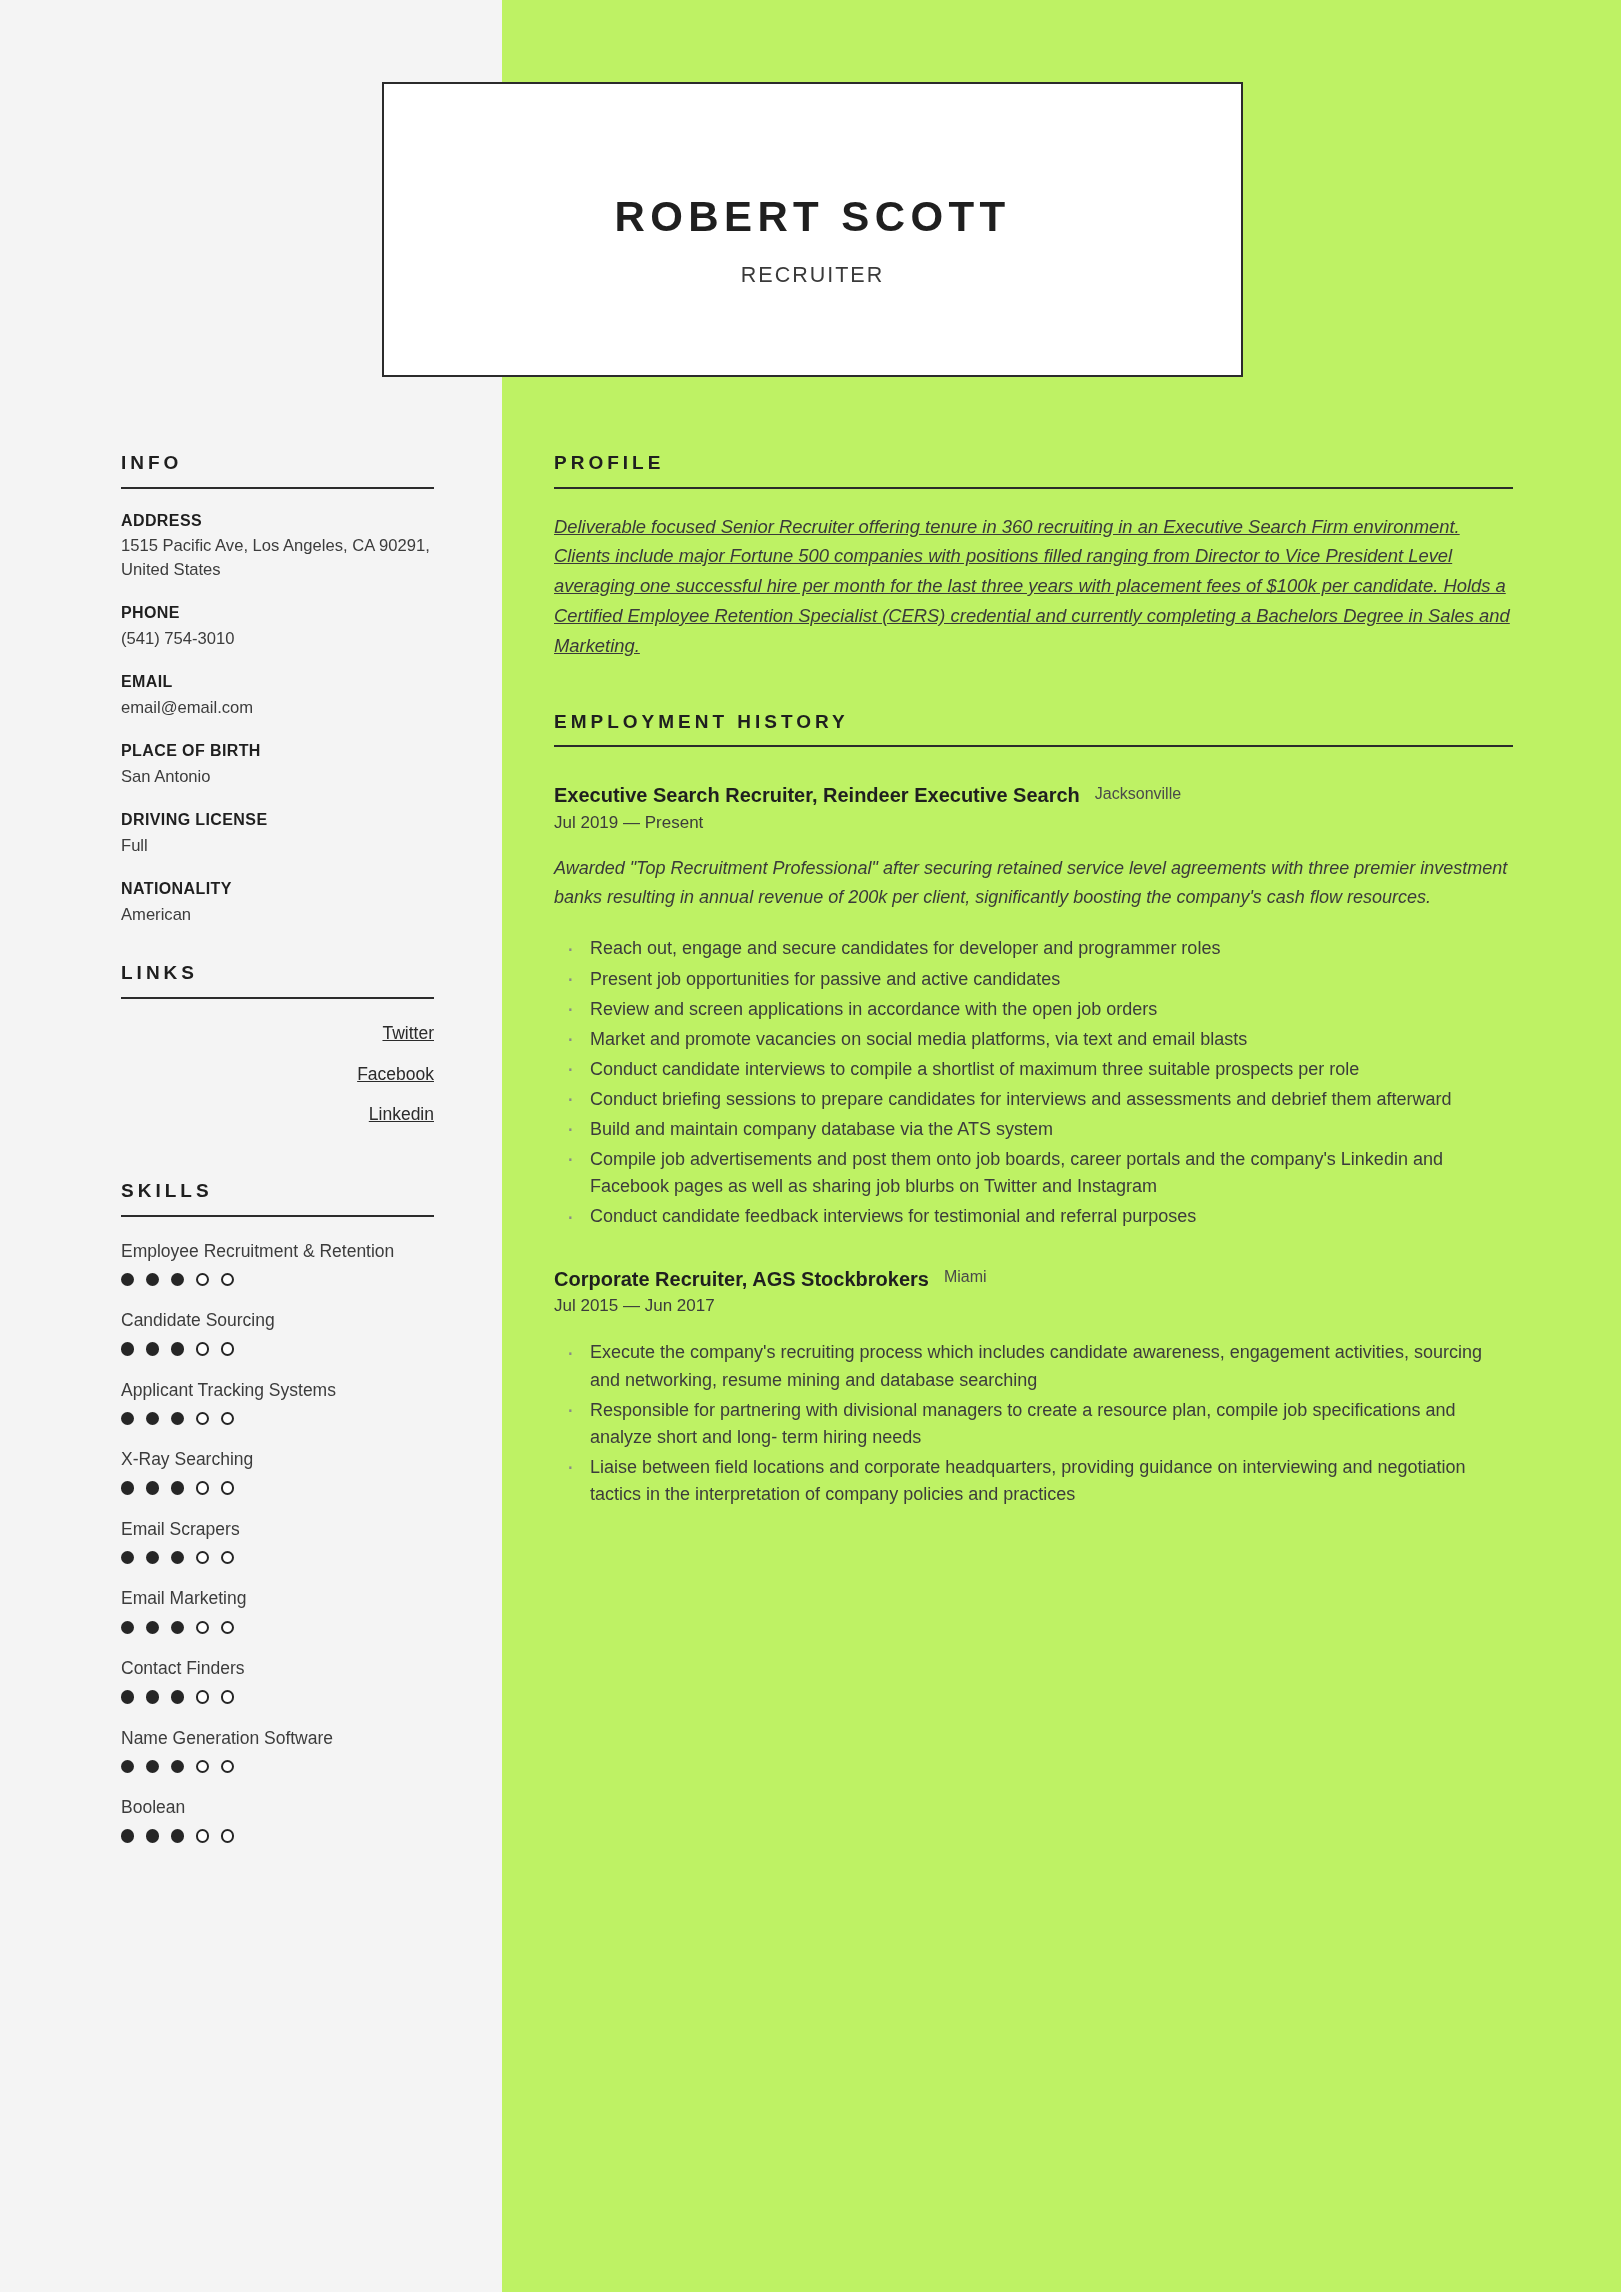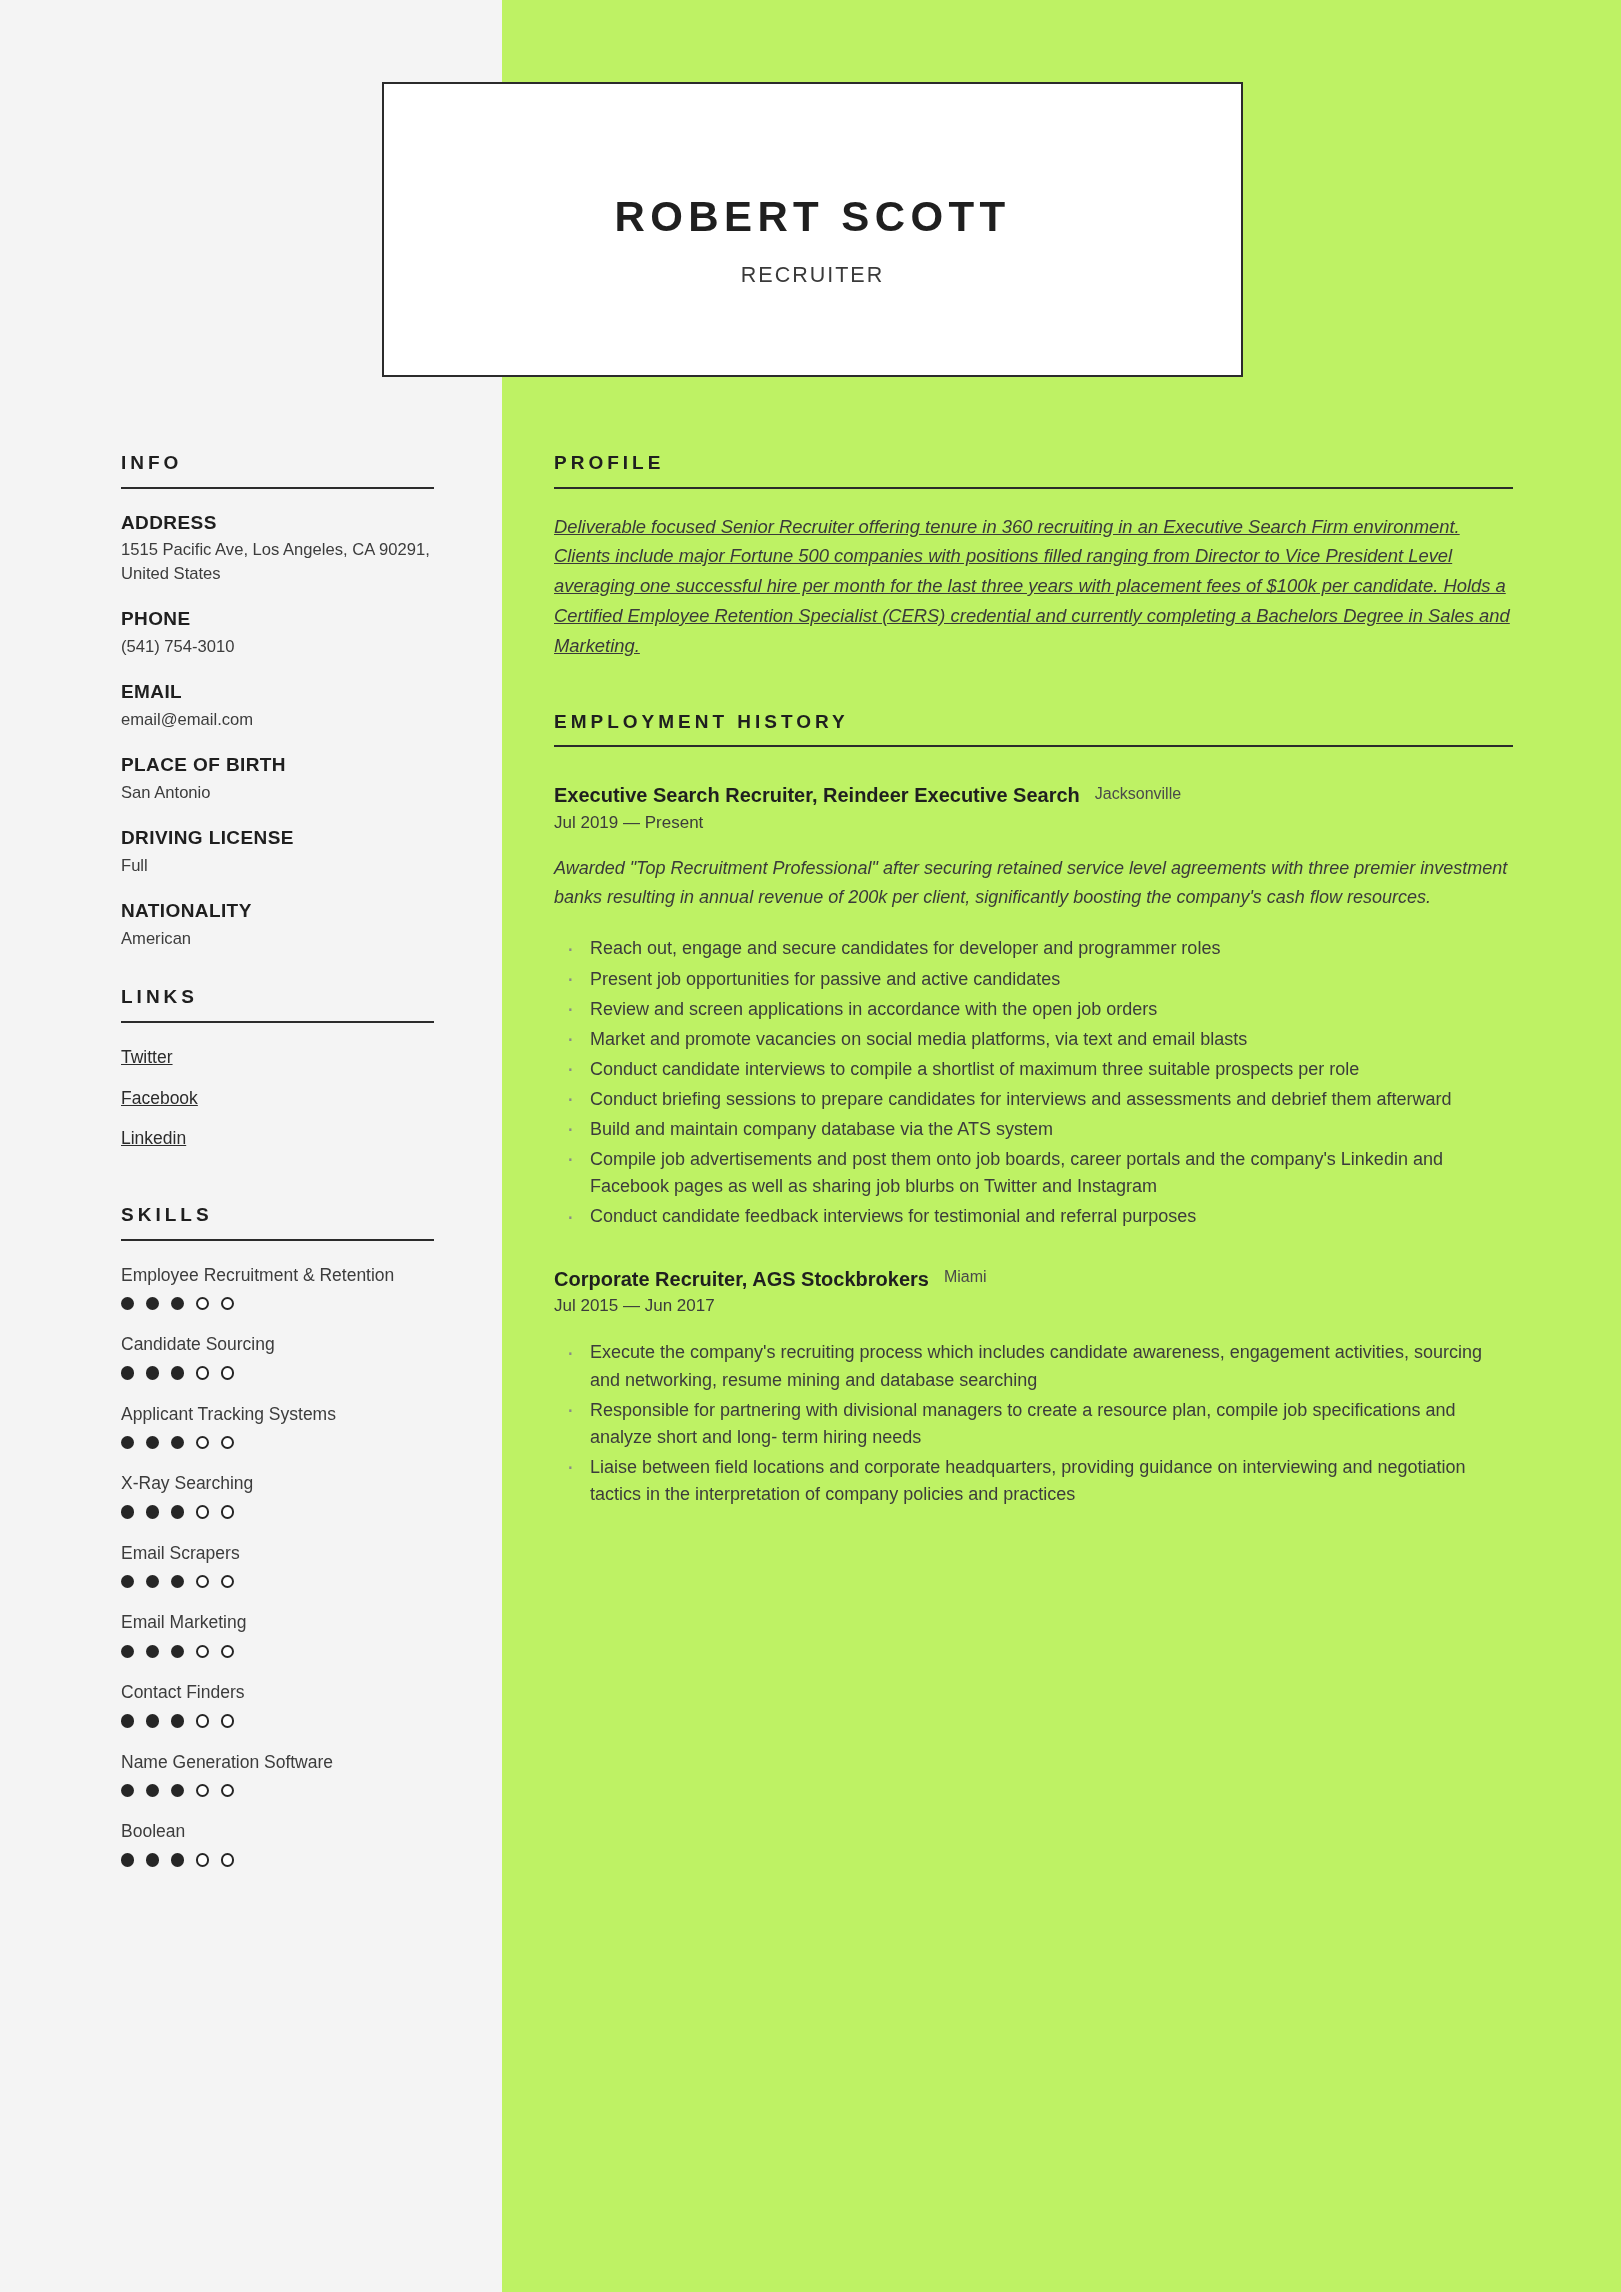--- a/index.html
+++ b/index.html
@@ -42,30 +42,30 @@
   }
   .sec-head {
     font-size:19px; font-weight:bold; letter-spacing:4px;
     color:#1f1f1f; text-transform:uppercase;
   }
   .sec-rule {
     border-bottom:2.2px solid #2b2b2b; margin-top:12.5px;
   }
   .sidebar .block { margin-top:23px; }
   .field-label {
-    font-size:19px; font-weight:bold; letter-spacing:0.4px;
+    font-size:16px; font-weight:bold; letter-spacing:0.4px;
     color:#1f1f1f; text-transform:uppercase; margin-bottom:4.5px;
   }
   .field-value {
     font-size:16.6px; color:#3c3c3c; line-height:1.42; font-weight:400;
   }
   .links { margin-top:23px; }
   .link-item {
     font-size:17.5px; color:#2b2b2b; text-decoration:underline;
-    display:block; margin-bottom:18px; line-height:1.3;
+    display:block; margin-bottom:18px; line-height:1.3;text-align:right;
   }
   .skill { margin-top:23px; }
   .skill-name {
     font-size:17.5px; color:#3c3c3c; line-height:1.33; margin-bottom:9.9px;
   }
   .dots { display:flex; gap:11.6px; align-items:center; }
   .dot { width:13.4px; height:13.4px; border-radius:50%; }
   .dot.on  { background:#262626; }
   .dot.off { background:#ffffff; border:2.2px solid #262626; }
 

